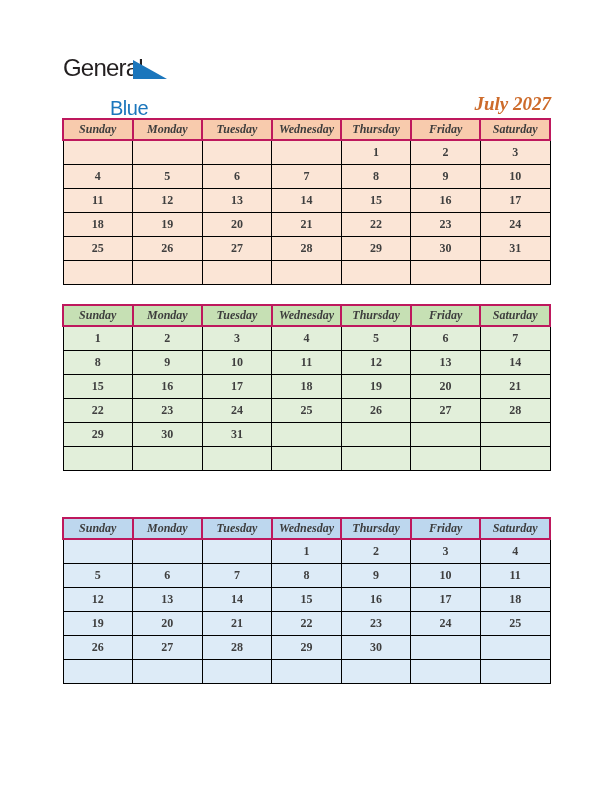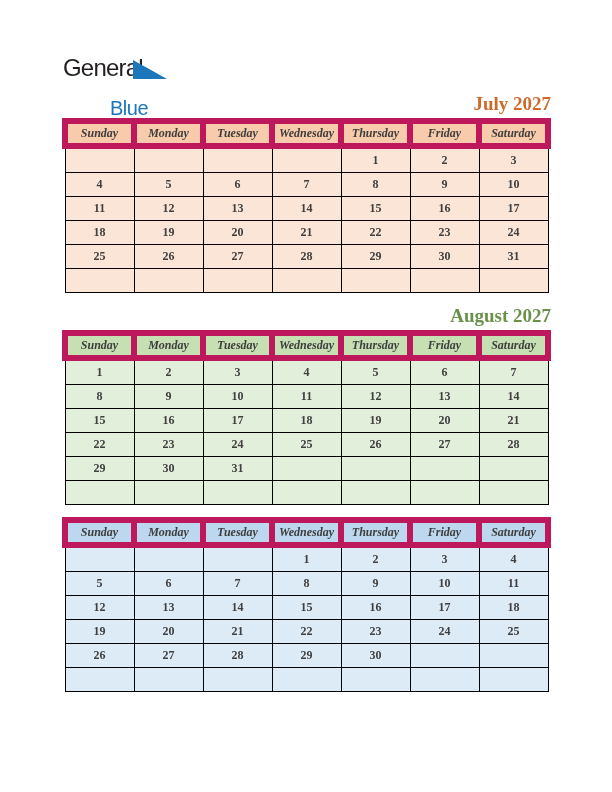--- a/index.html
+++ b/index.html
@@ -59,36 +59,37 @@
     position: absolute;
     left: 62px;
     width: 489px;
   }
   .month-0 { top: 92px; }
   .month-1 { top: 304px; }
   .month-2 { top: 517px; }
 
   .month-title {
     text-align: right;
+    font-style: italic;
     font-weight: 600;
     font-size: 19px;
     line-height: 23px;
     height: 23px;
     margin-bottom: 3px;
     color: var(--title-color);
   }
 
   table.cal {
     border-collapse: collapse;
     width: 100%;
     table-layout: fixed;
   }
   table.cal th {
     background: var(--header-bg);
-    border: 6px solid #be185d;
+    border: 2px solid #be185d;
     height: 19px;
     font-size: 12px;
     font-style: italic;
     font-weight: bold;
     color: #3D3D3D;
     text-align: center;
     padding: 0;
   }
   table.cal td {
     background: var(--cell-bg);
@@ -180,21 +181,20 @@
             <td></td>
             <td></td>
             <td></td>
             <td></td>
           </tr>
         </tbody>
     </table>
   </section>
 
   <section class="month month-1" style="--title-color: #69914A; --header-bg: #C6E0B4; --cell-bg: #E2EFDA;">
-    <div class="month-title">August 2027</div>
     <table class="cal">
       <thead>
           <tr>
             <th>Sunday</th>
             <th>Monday</th>
             <th>Tuesday</th>
             <th>Wednesday</th>
             <th>Thursday</th>
             <th>Friday</th>
             <th>Saturday</th>

